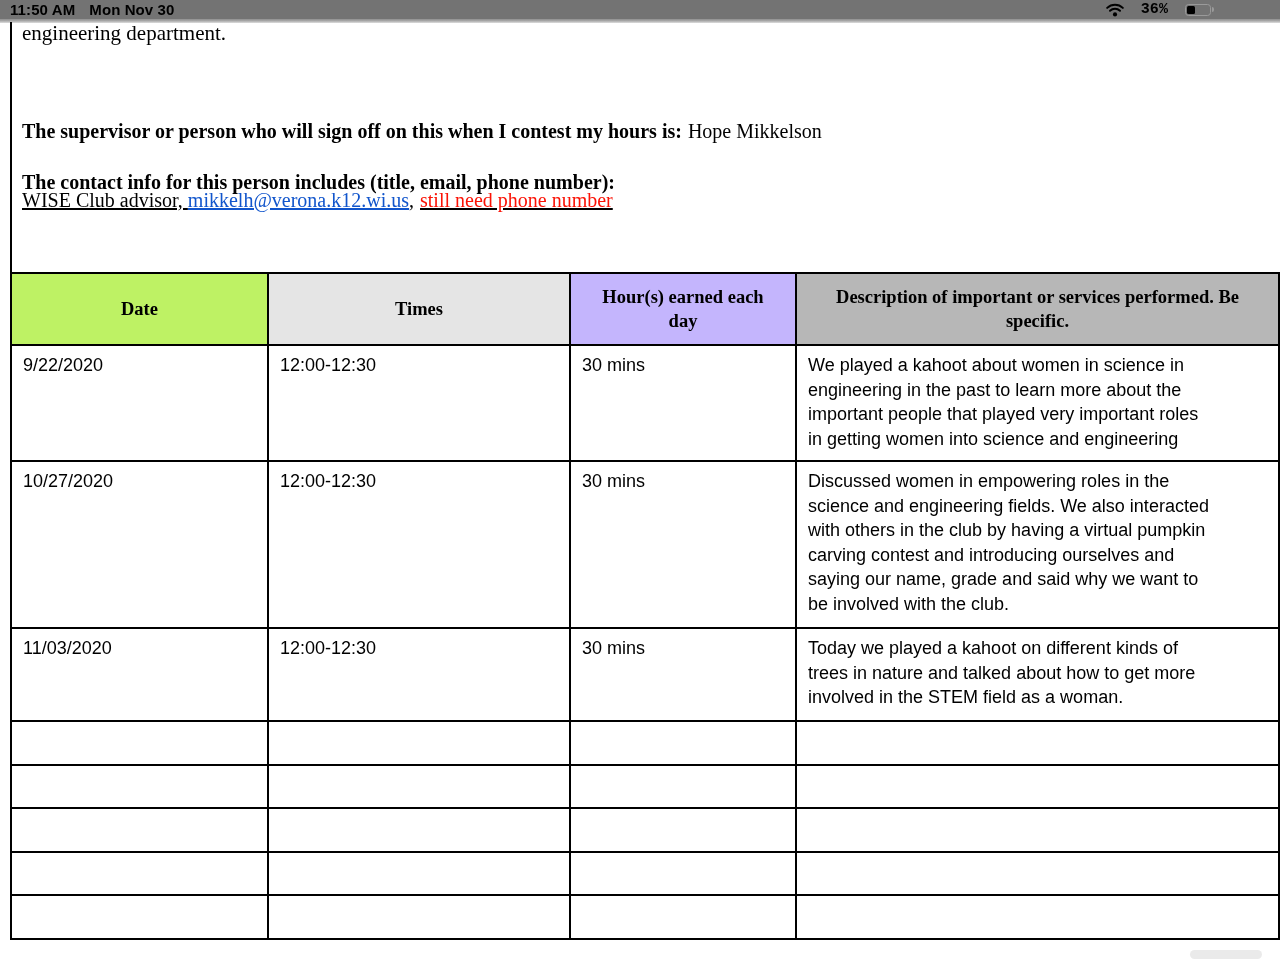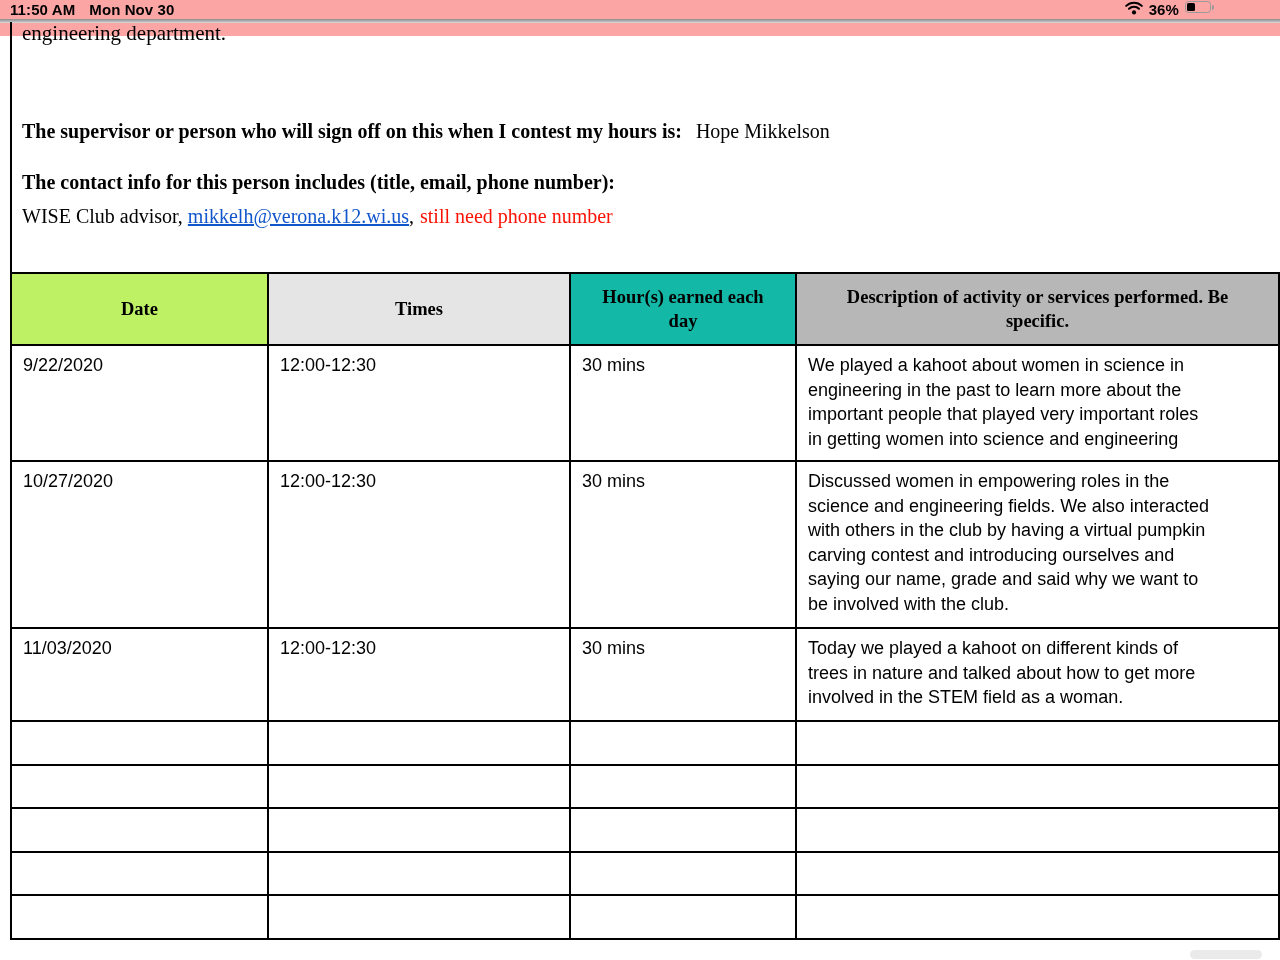--- a/index.html
+++ b/index.html
@@ -4,26 +4,26 @@
 <style>
   * { margin:0; padding:0; box-sizing:border-box; }
   html,body { width:1280px; height:960px; }
   body {
     position:relative; overflow:hidden; background:#ffffff;
     font-family:"Liberation Sans", sans-serif; color:#000;
   }
 
   
   .statusbar {
-    position:absolute; top:0; left:0; width:1280px; height:36px;
-    display:flex; align-items:center; background:#fca5a5;
+    position:absolute; top:0; left:0; width:1280px; height:20px;
+    display:flex; align-items:center; background:#737373;
     font-size:15px; font-weight:700; letter-spacing:0.1px;
   }
   .sb-left { position:absolute; left:10px; top:1px; display:flex; gap:14px; }
-  .sb-right { position:absolute; right:66px; top:1px; display:flex; align-items:flex-start; gap:6px; }
+  .sb-right { position:absolute; right:66px; top:1px; display:flex; align-items:center; gap:17px;font-family:Liberation Mono, monospace; }
   .wifi-svg { display:block; }
   .battery { display:flex; align-items:center; }
   .battery-body {
     width:26px; height:12px; border:1px solid #9a9a9a; border-radius:3.5px;
     padding:1px; display:flex; align-items:stretch;
   }
   .battery-fill { background:#000; border-radius:1.5px; }
   .battery-nub {
     width:2px; height:5px; background:#9a9a9a;
     border-radius:0 2px 2px 0; margin-left:1px;
@@ -39,23 +39,23 @@
   .doc-left-border {
     position:absolute; left:10px; top:22px; width:2px; height:251px; background:#000;
   }
   .doc-text {
     position:absolute; left:22px;
     font-family:"Liberation Serif", serif; font-size:20px; line-height:26px;
   }
   .t-top       { top:20px;  font-size:21px; }
   .t-super     { top:118px; }
   .t-contact1  { top:169px; }
-  .t-contact2  { top:203px; }
+  .t-contact2  { top:187px;text-decoration:underline; }
   .bold { font-weight:700; }
-  .name-gap { margin-left:14px;font-family:Liberation Serif, serif; }
+  .name-gap { margin-left:6px;font-family:Liberation Serif, serif; }
   .email-link { text-decoration:underline; cursor:pointer; }
   .red-gap { margin-left:6px; }
 
   
   .hours-table-wrap { position:absolute; left:10px; top:272px; }
   table.hours {
     border-collapse:collapse; table-layout:fixed; width:1292px;
     background:#fff;
   }
   table.hours col.c-date  { width:257px; }
@@ -136,23 +136,23 @@
         <col class="c-date">
           <col class="c-times">
           <col class="c-hours">
           <col class="c-desc">
           <col class="c-edge">
       </colgroup>
       <tbody>
           <tr>
         <th class="th-gray" style="background: #bef264;">Date</th>
         <th class="th-gray" style="background: #e5e5e5;">Times</th>
-        <th class="th-gray" style="background: #14b8a6;">Hour(s) earned each
+        <th class="th-gray" style="background: #c4b5fd;">Hour(s) earned each
 day</th>
-        <th class="th-gray" style="background: rgb(183, 183, 183);">Description of activity or services performed. Be
+        <th class="th-gray" style="background: rgb(183, 183, 183);">Description of important or services performed. Be
 specific.</th>
         <th class="th-gray" style="background: rgb(183, 183, 183);"></th>
       </tr>
       <tr class="row-1">
         <td>9/22/2020</td>
         <td>12:00-12:30</td>
         <td>30 mins</td>
         <td>We played a kahoot about women in science in
 engineering in the past to learn more about the
 important people that played very important roles

